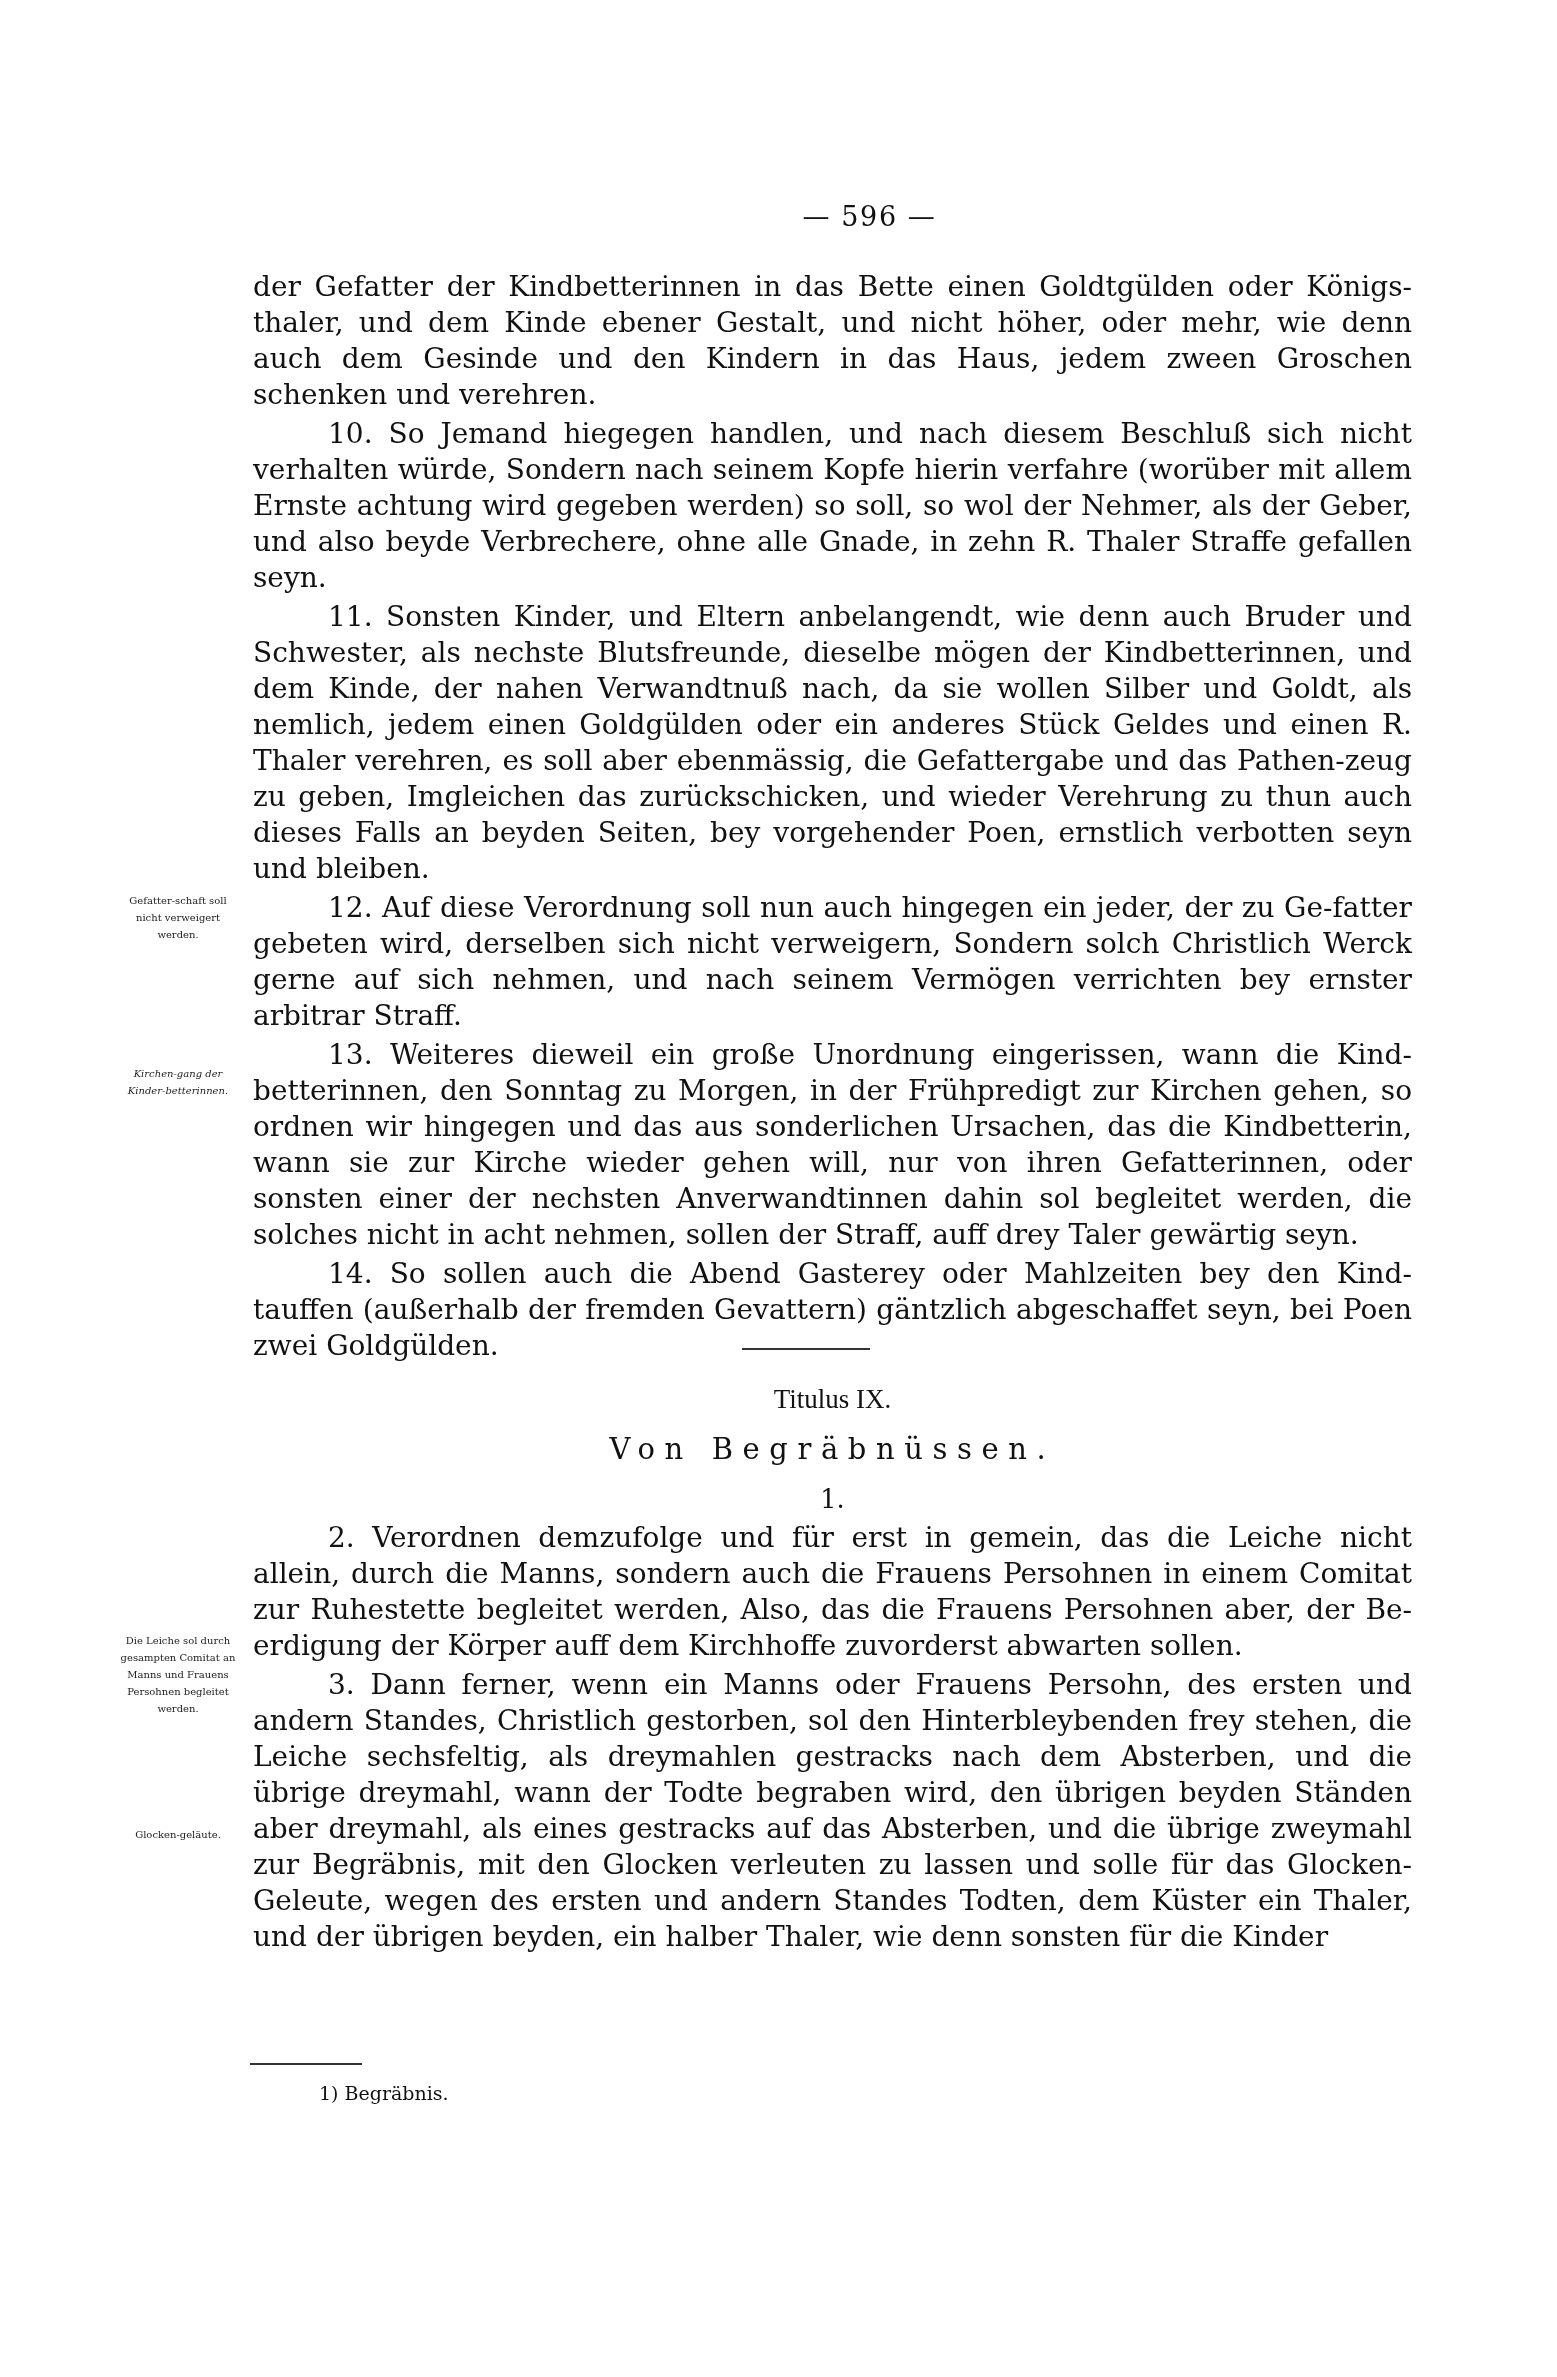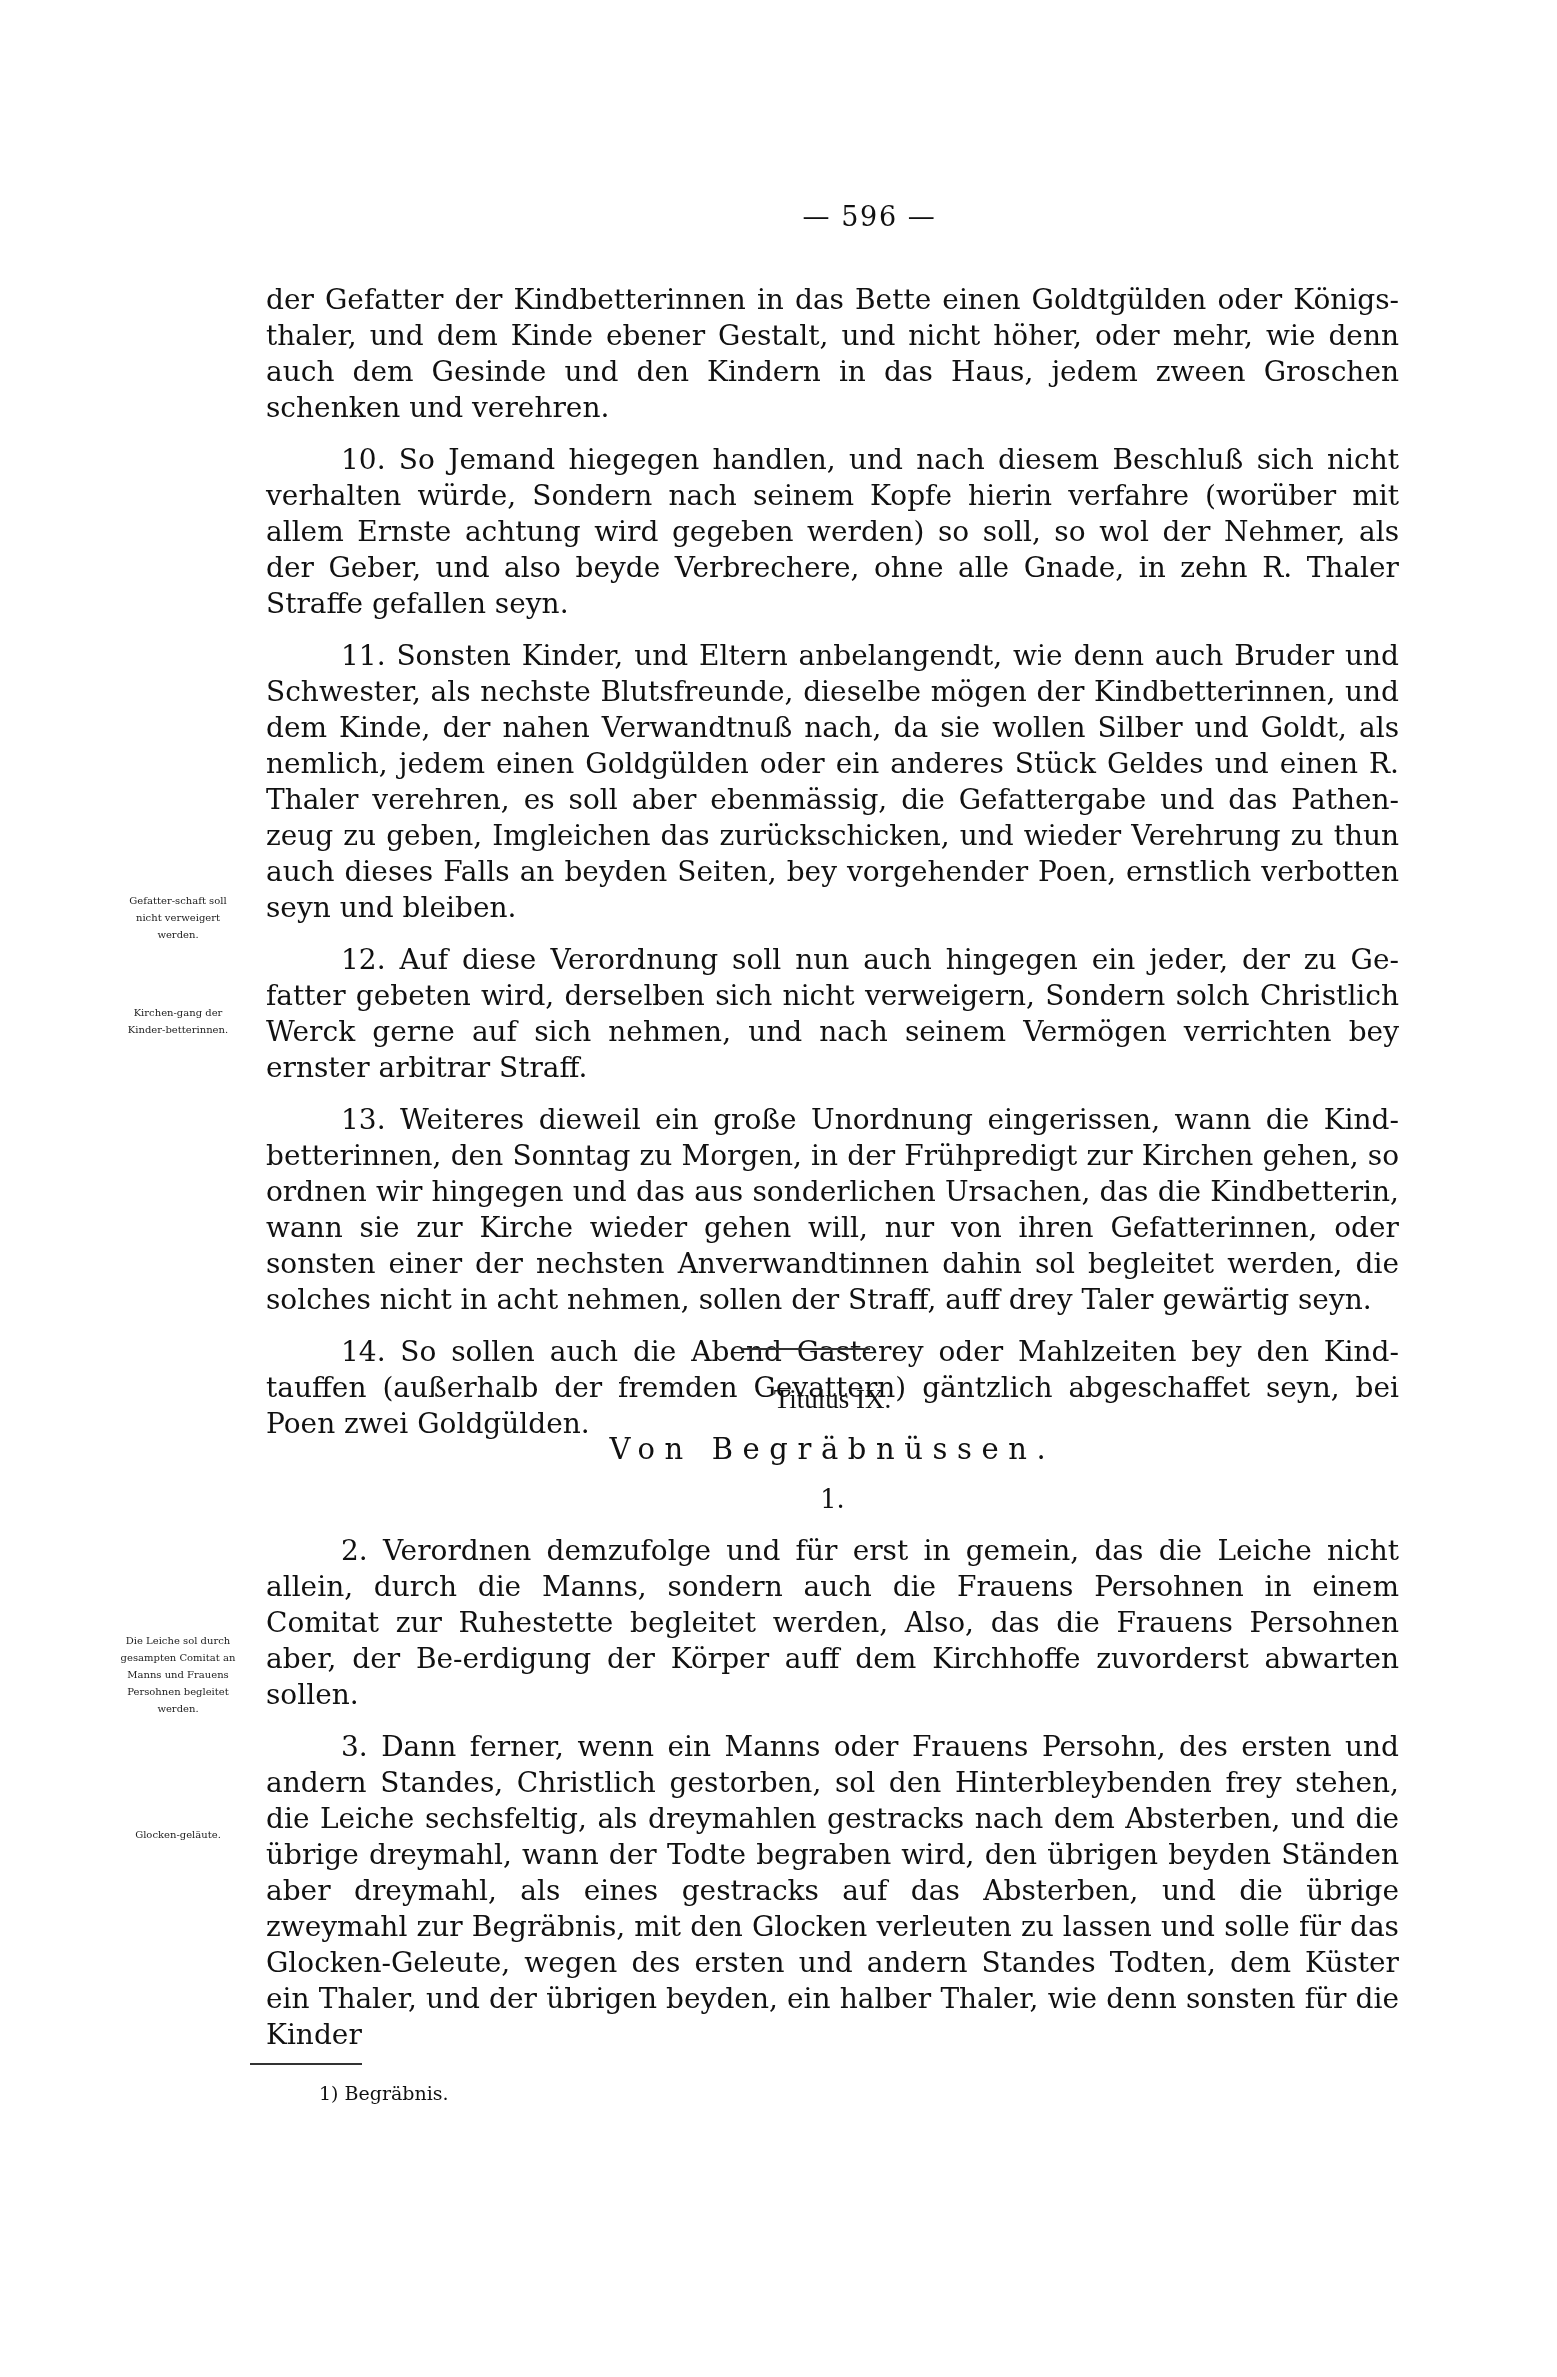--- a/index.html
+++ b/index.html
@@ -1,21 +1,21 @@
 <!DOCTYPE html>
 <html style="font-size:12.8px"><head>
 <meta charset="utf-8">
 <style>
   html, body { margin: 0; padding: 0; background: #ffffff; }
   body { width: 1557px; height: 2377px; position: relative; overflow: hidden;
          font-family: "DejaVu Serif", "Liberation Serif", serif; color: #111111; }
   .page-number { position: absolute; top: 201px; left: 0; width: 1739px; text-align: center;
                  font-size: 27px; letter-spacing: 1.6px; }
   .body-text { position: absolute; left: 250px; width: 1165px; font-size: 28px; line-height: 36px; }
-  .para { margin: 16px; text-align: justify; text-align-last: left; }
+  .para { margin: 3px; text-align: justify; text-align-last: left; }
   .para.indent { text-indent: 75px; }
   .margin-note { position: absolute; left: 118px; width: 120px; text-align: center;
                  font-size: 10px; line-height: 17px; color: #222222; }
   .separator { position: absolute; height: 1.6px; background: #333333; }
   .heading { position: absolute; left: 250px; width: 1165px; text-align: center; }
   .titulus { top: 1384px; font-size: 27px; font-family: "Liberation Serif", serif; }
   .section-title { top: 1432px; font-size: 29px; letter-spacing: 9.6px; }
   .section-num { top: 1484px; font-size: 25.5px; }
   .footnote-rule { position: absolute; left: 250px; top: 2063px; width: 112px; height: 1.6px; background: #333; }
   .footnote { position: absolute; left: 319px; top: 2082px; font-size: 19px; text-align: center; }
@@ -29,21 +29,21 @@
 <div class="body-text" style="top:266px;">
   <p class="para">der Gefatter der Kindbetterinnen in das Bette einen Goldtgülden oder Königs-thaler, und dem Kinde ebener Gestalt, und nicht höher, oder mehr, wie denn auch dem Gesinde und den Kindern in das Haus, jedem zween Groschen schenken und verehren.</p>
   <p class="para indent">10. So Jemand hiegegen handlen, und nach diesem Beschluß sich nicht verhalten würde, Sondern nach seinem Kopfe hierin verfahre (worüber mit allem Ernste achtung wird gegeben werden) so soll, so wol der Nehmer, als der Geber, und also beyde Verbrechere, ohne alle Gnade, in zehn R. Thaler Straffe gefallen seyn.</p>
   <p class="para indent">11. Sonsten Kinder, und Eltern anbelangendt, wie denn auch Bruder und Schwester, als nechste Blutsfreunde, dieselbe mögen der Kindbetterinnen, und dem Kinde, der nahen Verwandtnuß nach, da sie wollen Silber und Goldt, als nemlich, jedem einen Goldgülden oder ein anderes Stück Geldes und einen R. Thaler verehren, es soll aber ebenmässig, die Gefattergabe und das Pathen-zeug zu geben, Imgleichen das zurückschicken, und wieder Verehrung zu thun auch dieses Falls an beyden Seiten, bey vorgehender Poen, ernstlich verbotten seyn und bleiben.</p>
   <p class="para indent">12. Auf diese Verordnung soll nun auch hingegen ein jeder, der zu Ge-fatter gebeten wird, derselben sich nicht verweigern, Sondern solch Christlich Werck gerne auf sich nehmen, und nach seinem Vermögen verrichten bey ernster arbitrar Straff.</p>
   <p class="para indent">13. Weiteres dieweil ein große Unordnung eingerissen, wann die Kind-betterinnen, den Sonntag zu Morgen, in der Frühpredigt zur Kirchen gehen, so ordnen wir hingegen und das aus sonderlichen Ursachen, das die Kindbetterin, wann sie zur Kirche wieder gehen will, nur von ihren Gefatterinnen, oder sonsten einer der nechsten Anverwandtinnen dahin sol begleitet werden, die solches nicht in acht nehmen, sollen der Straff, auff drey Taler gewärtig seyn.</p>
   <p class="para indent">14. So sollen auch die Abend Gasterey oder Mahlzeiten bey den Kind-tauffen (außerhalb der fremden Gevattern) gäntzlich abgeschaffet seyn, bei Poen zwei Goldgülden.</p>
 </div>
 
 <div class="margin-note" style="top:892px;">Gefatter-schaft soll nicht verweigert werden.</div>
-<div class="margin-note" style="top:1004px;">Kirchen-gang der Kinder-betterinnen.</div>
+<div class="margin-note" style="top:1065px;font-style:italic;">Kirchen-gang der Kinder-betterinnen.</div>
 
 <div class="separator" style="left:742px; top:1348px; width:128px;"></div>
 
 <div class="heading titulus">Titulus IX.</div>
 <div class="heading section-title">Von Begräbnüssen.</div>
 <div class="heading section-num">1.</div>
 
 <div class="body-text" style="top:1517px;">
   <p class="para indent">2. Verordnen demzufolge und für erst in gemein, das die Leiche nicht allein, durch die Manns, sondern auch die Frauens Persohnen in einem Comitat zur Ruhestette begleitet werden, Also, das die Frauens Persohnen aber, der Be-erdigung der Körper auff dem Kirchhoffe zuvorderst abwarten sollen.</p>
   <p class="para indent">3. Dann ferner, wenn ein Manns oder Frauens Persohn, des ersten und andern Standes, Christlich gestorben, sol den Hinterbleybenden frey stehen, die Leiche sechsfeltig, als dreymahlen gestracks nach dem Absterben, und die übrige dreymahl, wann der Todte begraben wird, den übrigen beyden Ständen aber dreymahl, als eines gestracks auf das Absterben, und die übrige zweymahl zur Begräbnis, mit den Glocken verleuten zu lassen und solle für das Glocken-Geleute, wegen des ersten und andern Standes Todten, dem Küster ein Thaler, und der übrigen beyden, ein halber Thaler, wie denn sonsten für die Kinder</p>

